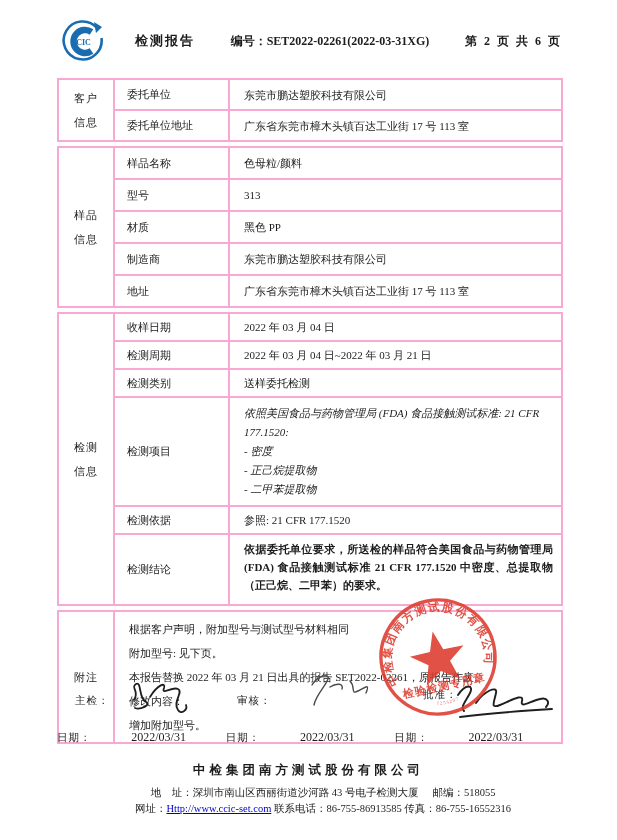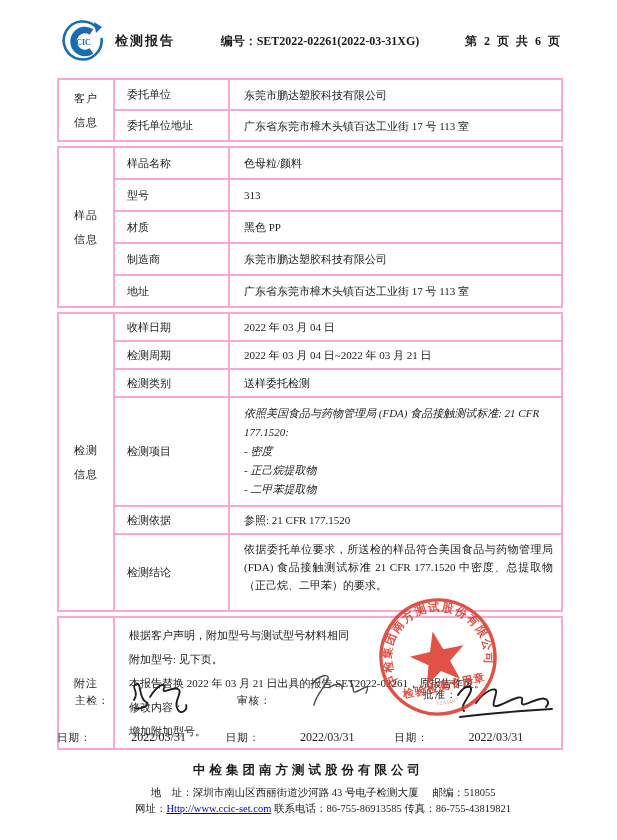--- a/index.html
+++ b/index.html
@@ -10,21 +10,21 @@
     font-family:"Liberation Serif","DejaVu Serif",serif;
     color:#1c1c1c;
     overflow:hidden;
   }
   
   .header {
     position:absolute; left:60px; right:55px; top:16px; height:50px;
     display:flex; align-items:center;
   }
   .logo { width:47px; height:47px; flex:0 0 auto; }
-  .report-title { font-size:13px; font-weight:bold; margin-left:8px; letter-spacing:2px; }
+  .report-title { font-size:13px; font-weight:bold; margin-left:28px; letter-spacing:2px; }
   .report-no { flex:1; text-align:center; font-size:12px; font-weight:bold; }
   .page-info { font-size:12px; font-weight:bold; letter-spacing:2px; white-space:nowrap; }
   
   .tables { position:absolute; left:57px; top:78px; width:506px; }
   table { border-collapse:collapse; table-layout:fixed; width:506px; margin-bottom:4px; }
   td { border:2px solid #f9a8d4; font-size:11px; vertical-align:middle; }
   col.c-sec { width:56px; }
   col.c-lab { width:115px; }
   td.sec {
     text-align:center; line-height:24px; letter-spacing:1px;
@@ -158,21 +158,21 @@
         <div class="line">- 正己烷提取物</div>
         <div class="line">- 二甲苯提取物</div>
       </td>
     </tr>
     <tr class="row-h25">
       <td class="lab">检测依据</td>
       <td class="val">参照: 21 CFR 177.1520</td>
     </tr>
     <tr>
       <td class="lab">检测结论</td>
-      <td class="val just" style="padding-top:5px;padding-bottom:16px;">依据委托单位要求，所送检的样品符合美国食品与药物管理局 (FDA) 食品接触测试标准 21 CFR 177.1520 中密度、总提取物（正己烷、二甲苯）的要求。</td>
+      <td class="val just" style="padding-top:5px;padding-bottom:10px;font-weight:bold;">依据委托单位要求，所送检的样品符合美国食品与药物管理局 (FDA) 食品接触测试标准 21 CFR 177.1520 中密度、总提取物（正己烷、二甲苯）的要求。</td>
     </tr>
   </tbody>
     </table>
 
   <table>
     <colgroup>
         <col class="c-sec">
         <col>
       </colgroup>
     <tbody>
@@ -235,15 +235,15 @@
 </div>
 
 <div class="footer">
   <div class="f-company">中检集团南方测试股份有限公司</div>
   <div class="f-line">
     <span>地　址：</span><span>深圳市南山区西丽街道沙河路 43 号电子检测大厦</span><span class="sp"></span><span>邮编：</span><span>518055</span>
   </div>
   <div class="f-line">
     <span>网址：</span><a class="f-link" href="#">Http://www.ccic-set.com</a>
     <span>联系电话：86-755-86913585</span>
-    <span>传真：86-755-43819821</span>
+    <span>传真：86-755-16552316</span>
   </div>
 </div>
 
 </body></html>

